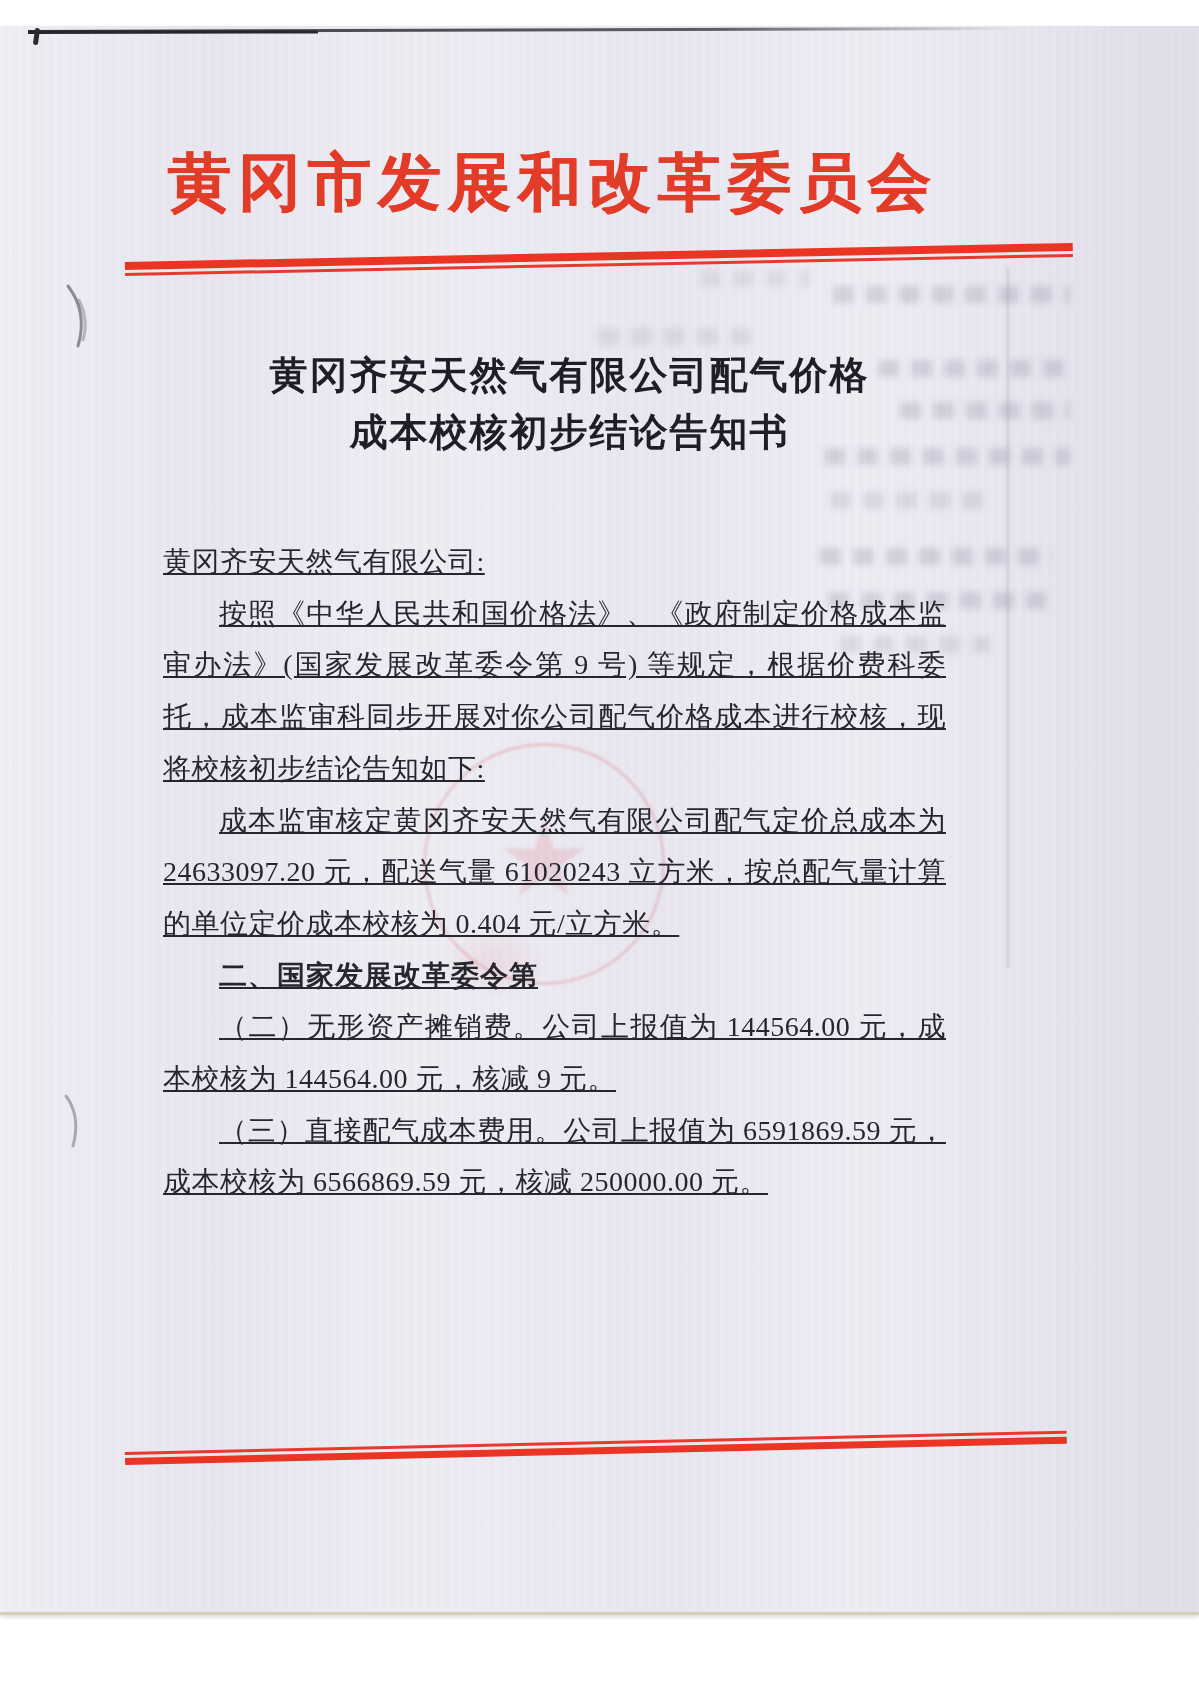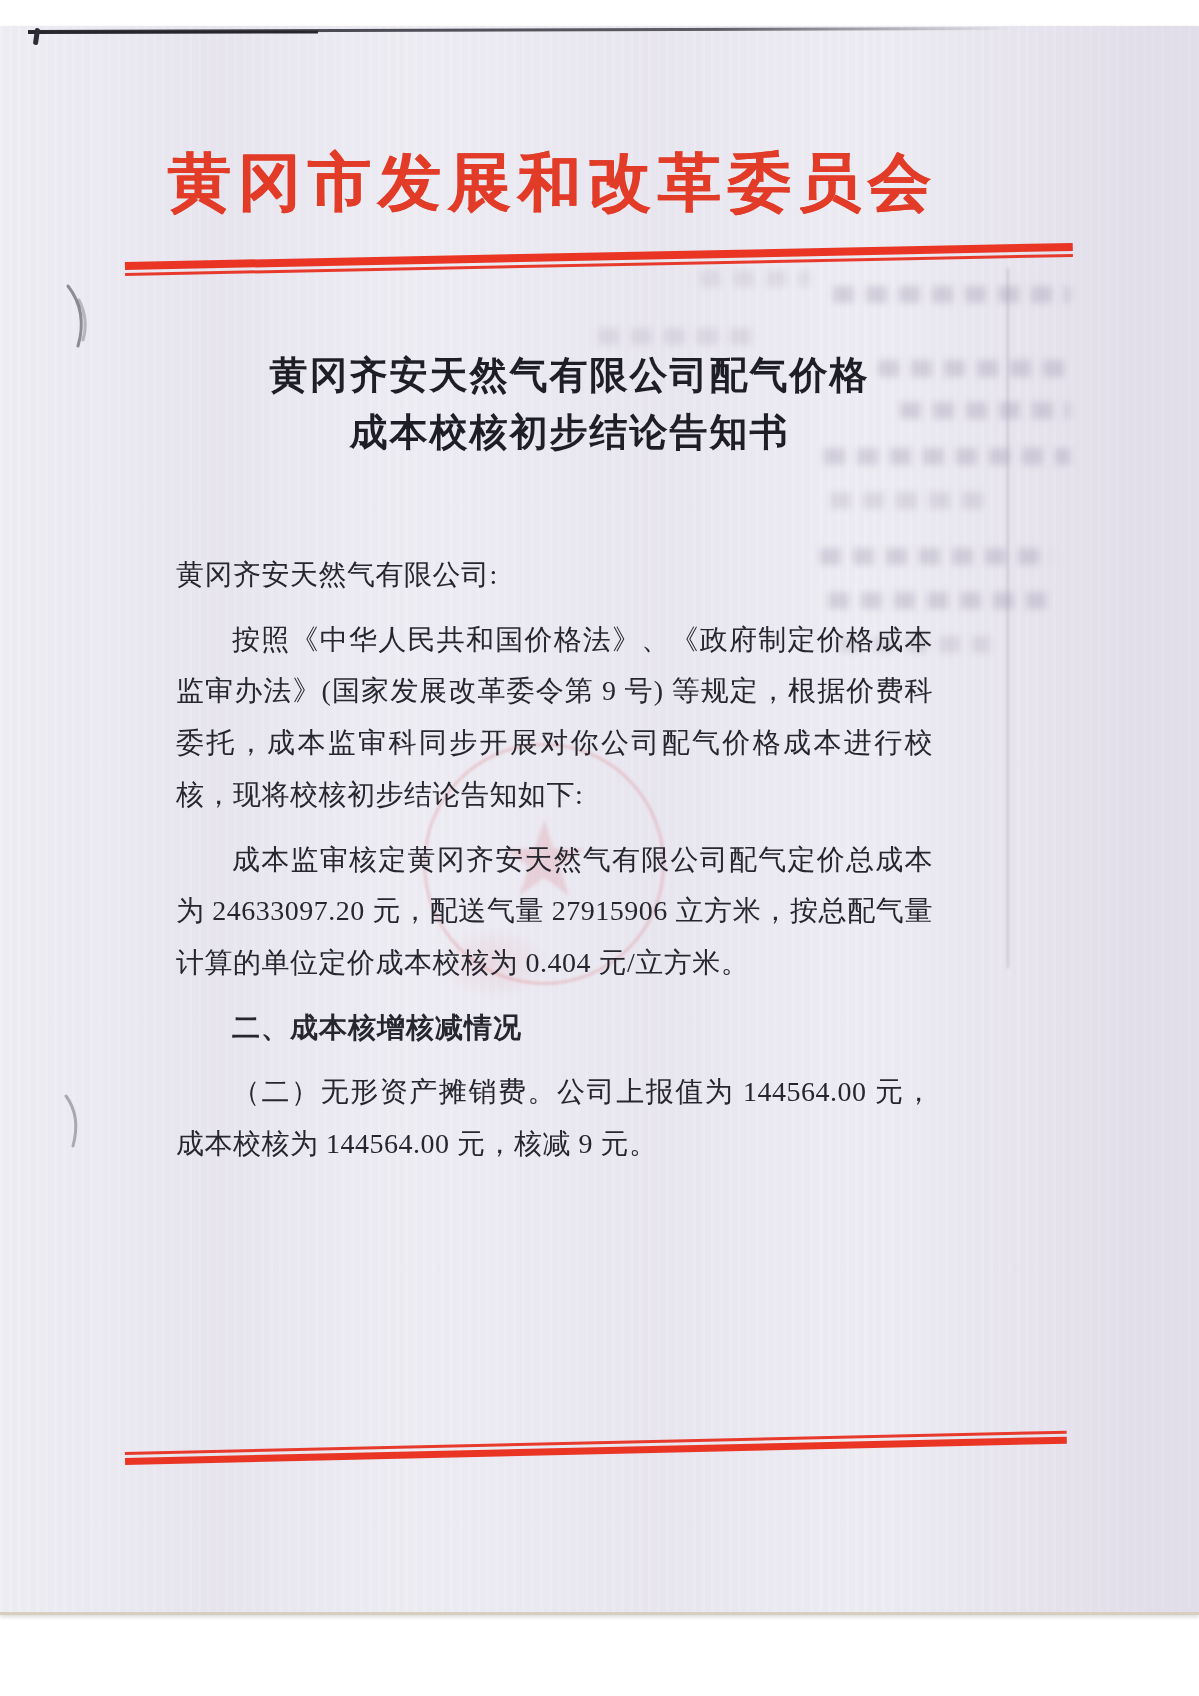--- a/index.html
+++ b/index.html
@@ -52,21 +52,21 @@
     transform:translateX(-30px);
     font-size:38px;font-weight:bold;color:#1e1e26;letter-spacing:2px;line-height:57px;
     font-family:"DejaVu Serif","Liberation Serif",serif;
   }
   
   .main-text{
     position:absolute;left:163px;top:536px;width:783px;
     font-size:28px;line-height:51.7px;letter-spacing:.5px;color:#26262e;
     text-align:justify;
   }
-  .main-text p{margin:13px;padding:0;text-indent:2em;}
+  .main-text p{margin:0;padding:0;text-indent:2em;text-decoration:underline;}
   .main-text p.salutation{text-indent:0;}
   .main-text p.heading{font-weight:bold;letter-spacing:1px;}
   
   .stamp{position:absolute;left:423px;top:743px;width:242px;height:242px;pointer-events:none;}
   .stamp .ring{
     position:absolute;left:0;top:0;width:236px;height:236px;border-radius:50%;
     border:3px solid rgba(214,68,80,.20);filter:blur(1px);
   }
   .stamp .star{
     position:absolute;left:50%;top:48%;transform:translate(-50%,-50%);
@@ -125,23 +125,24 @@
 </div>
 
 <div class="doc-title">
   <div>黄冈齐安天然气有限公司配气价格</div>
   <div>成本校核初步结论告知书</div>
 </div>
 
 <div class="main-text">
   <p class="salutation">黄冈齐安天然气有限公司:</p>
   <p>按照《中华人民共和国价格法》、《政府制定价格成本监审办法》(国家发展改革委令第 9 号) 等规定，根据价费科委托，成本监审科同步开展对你公司配气价格成本进行校核，现将校核初步结论告知如下:</p>
-  <p>成本监审核定黄冈齐安天然气有限公司配气定价总成本为 24633097.20 元，配送气量 27915906 立方米，按总配气量计算的单位定价成本校核为 0.404 元/立方米。</p>
-  <p class="heading">二、成本核增核减情况</p>
+  <p>成本监审核定黄冈齐安天然气有限公司配气定价总成本为 24633097.20 元，配送气量 61020243 立方米，按总配气量计算的单位定价成本校核为 0.404 元/立方米。</p>
+  <p class="heading">二、国家发展改革委令第</p>
   <p>（二）无形资产摊销费。公司上报值为 144564.00 元，成本校核为 144564.00 元，核减 9 元。</p>
+  <p>（三）直接配气成本费用。公司上报值为 6591869.59 元，成本校核为 6566869.59 元，核减 250000.00 元。</p>
 </div>
 
 <div class="rule rule-footer">
   <div class="thin"></div>
   <div class="gap"></div>
   <div class="thick"></div>
 </div>
 
 <svg class="artifacts" width="1199" height="1696" viewBox="0 0 1199 1696">
   <g fill="none" stroke="rgba(45,45,58,.5)" stroke-width="3" stroke-linecap="round" filter="blur(0.5px)">

